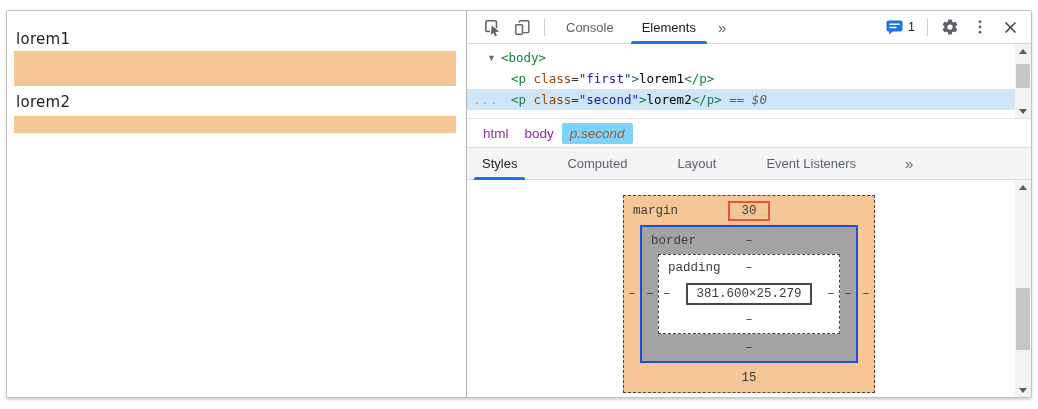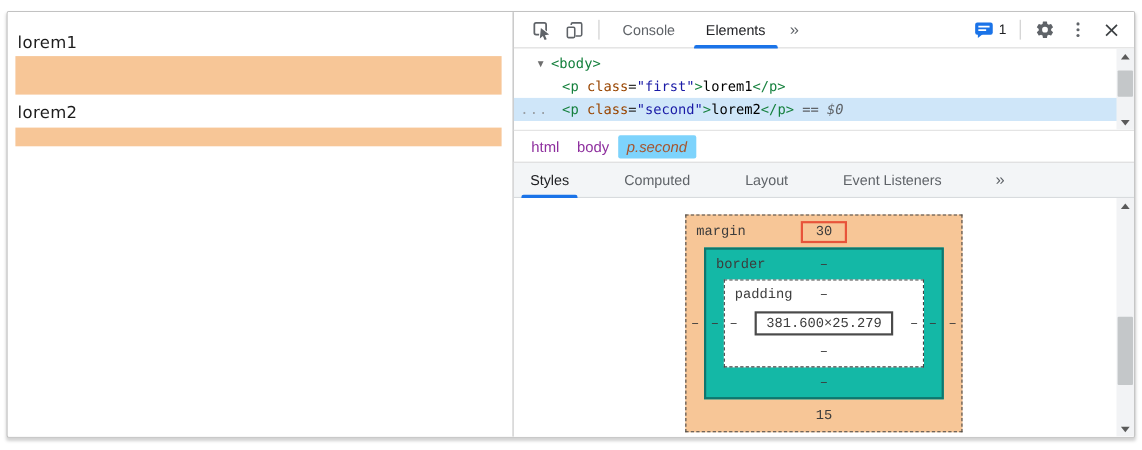--- a/index.html
+++ b/index.html
@@ -77,21 +77,21 @@
   .styles-pane { position:relative; flex:1; background:#fff; overflow:hidden; }
   .boxmodel { width:252px; margin:15px auto 0; font-size:12.5px; color:#3c3c3c;
               font-family:Liberation Mono, monospace; }
   .bm-toprow, .bm-botrow { position:relative; display:flex; align-items:center;
                            justify-content:center; }
   .bm-lab { position:absolute; left:9px; top:50%; transform:translateY(-50%); }
   .bm-mid { display:flex; align-items:stretch; }
   .bm-side { width:16px; display:flex; align-items:center; justify-content:center; flex:0 0 16px; }
   .margin-box  { border:1px dashed #454545; background:#f7c697; }
   .margin-box > .bm-toprow, .margin-box > .bm-botrow { height:29px; }
-  .border-box  { border:2px solid #0f766e; background:#14b8a6; flex:1; }
+  .border-box  { border:2px solid #1d4ed8; background:#a3a3a3; flex:1; }
   .border-box > .bm-toprow, .border-box > .bm-botrow { height:27px; }
   .padding-box { border:1px dashed #454545; background:#fff; flex:1; }
   .padding-box > .bm-toprow, .padding-box > .bm-botrow { height:26px; }
   .content-wrap { flex:1; display:flex; align-items:center; justify-content:center; padding:2px 0; }
   .content-box { border:2px solid #4a4a4a; background:#fff; padding:2px 8px; white-space:nowrap; }
   .annot { display:inline-block; border:2px solid #e8543a; padding:1px 11px; }
 
   
   .vscroll { position:absolute; right:0; top:0; bottom:0; width:16px;
              background:#f2f3f5; }

